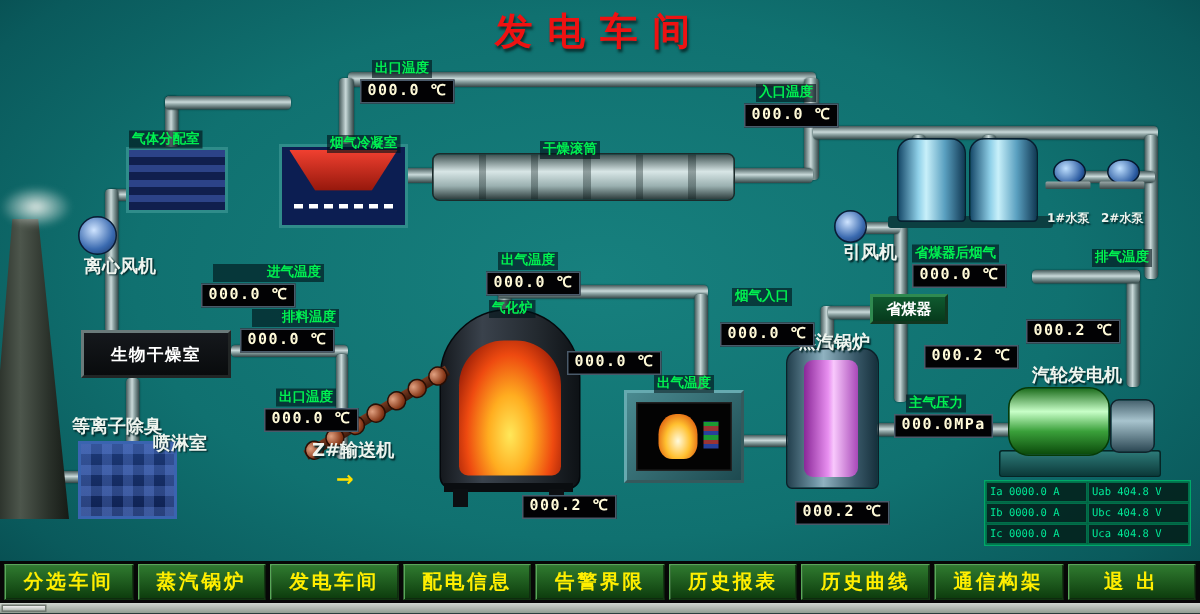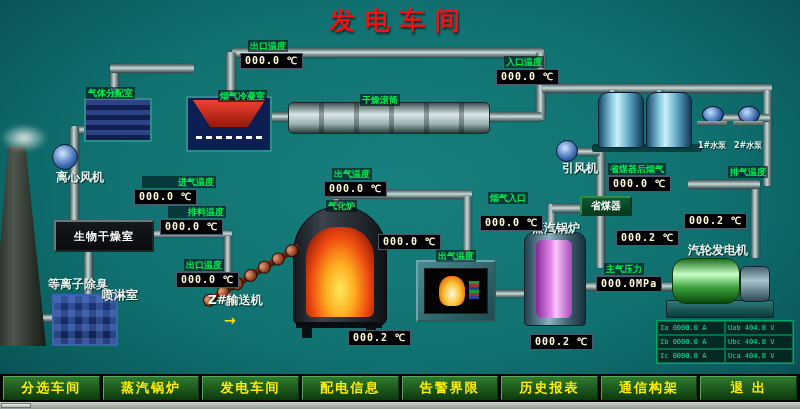--- a/index.html
+++ b/index.html
@@ -186,20 +186,21 @@
 
   <div class="title">发电车间</div>
 
   <div class="menubar">
     <div class="mbtn">分选车间</div>
     <div class="mbtn">蒸汽锅炉</div>
     <div class="mbtn">发电车间</div>
     <div class="mbtn">配电信息</div>
     <div class="mbtn">告警界限</div>
     <div class="mbtn">历史报表</div>
+    <div class="mbtn">历史曲线</div>
     <div class="mbtn">通信构架</div>
     <div class="mbtn">退 出</div>
   </div>
 
   <div class="abs" style="left:0;top:402px;width:800px;height:7px;background:linear-gradient(180deg,#cfd6cf,#8f9a8f);"></div>
   <div class="abs" style="left:1px;top:403px;width:30px;height:5px;background:linear-gradient(180deg,#f0f0f0,#b0b8b0);border:1px solid #707870;box-sizing:border-box;"></div>
 
 </div>
 
 </body></html>

